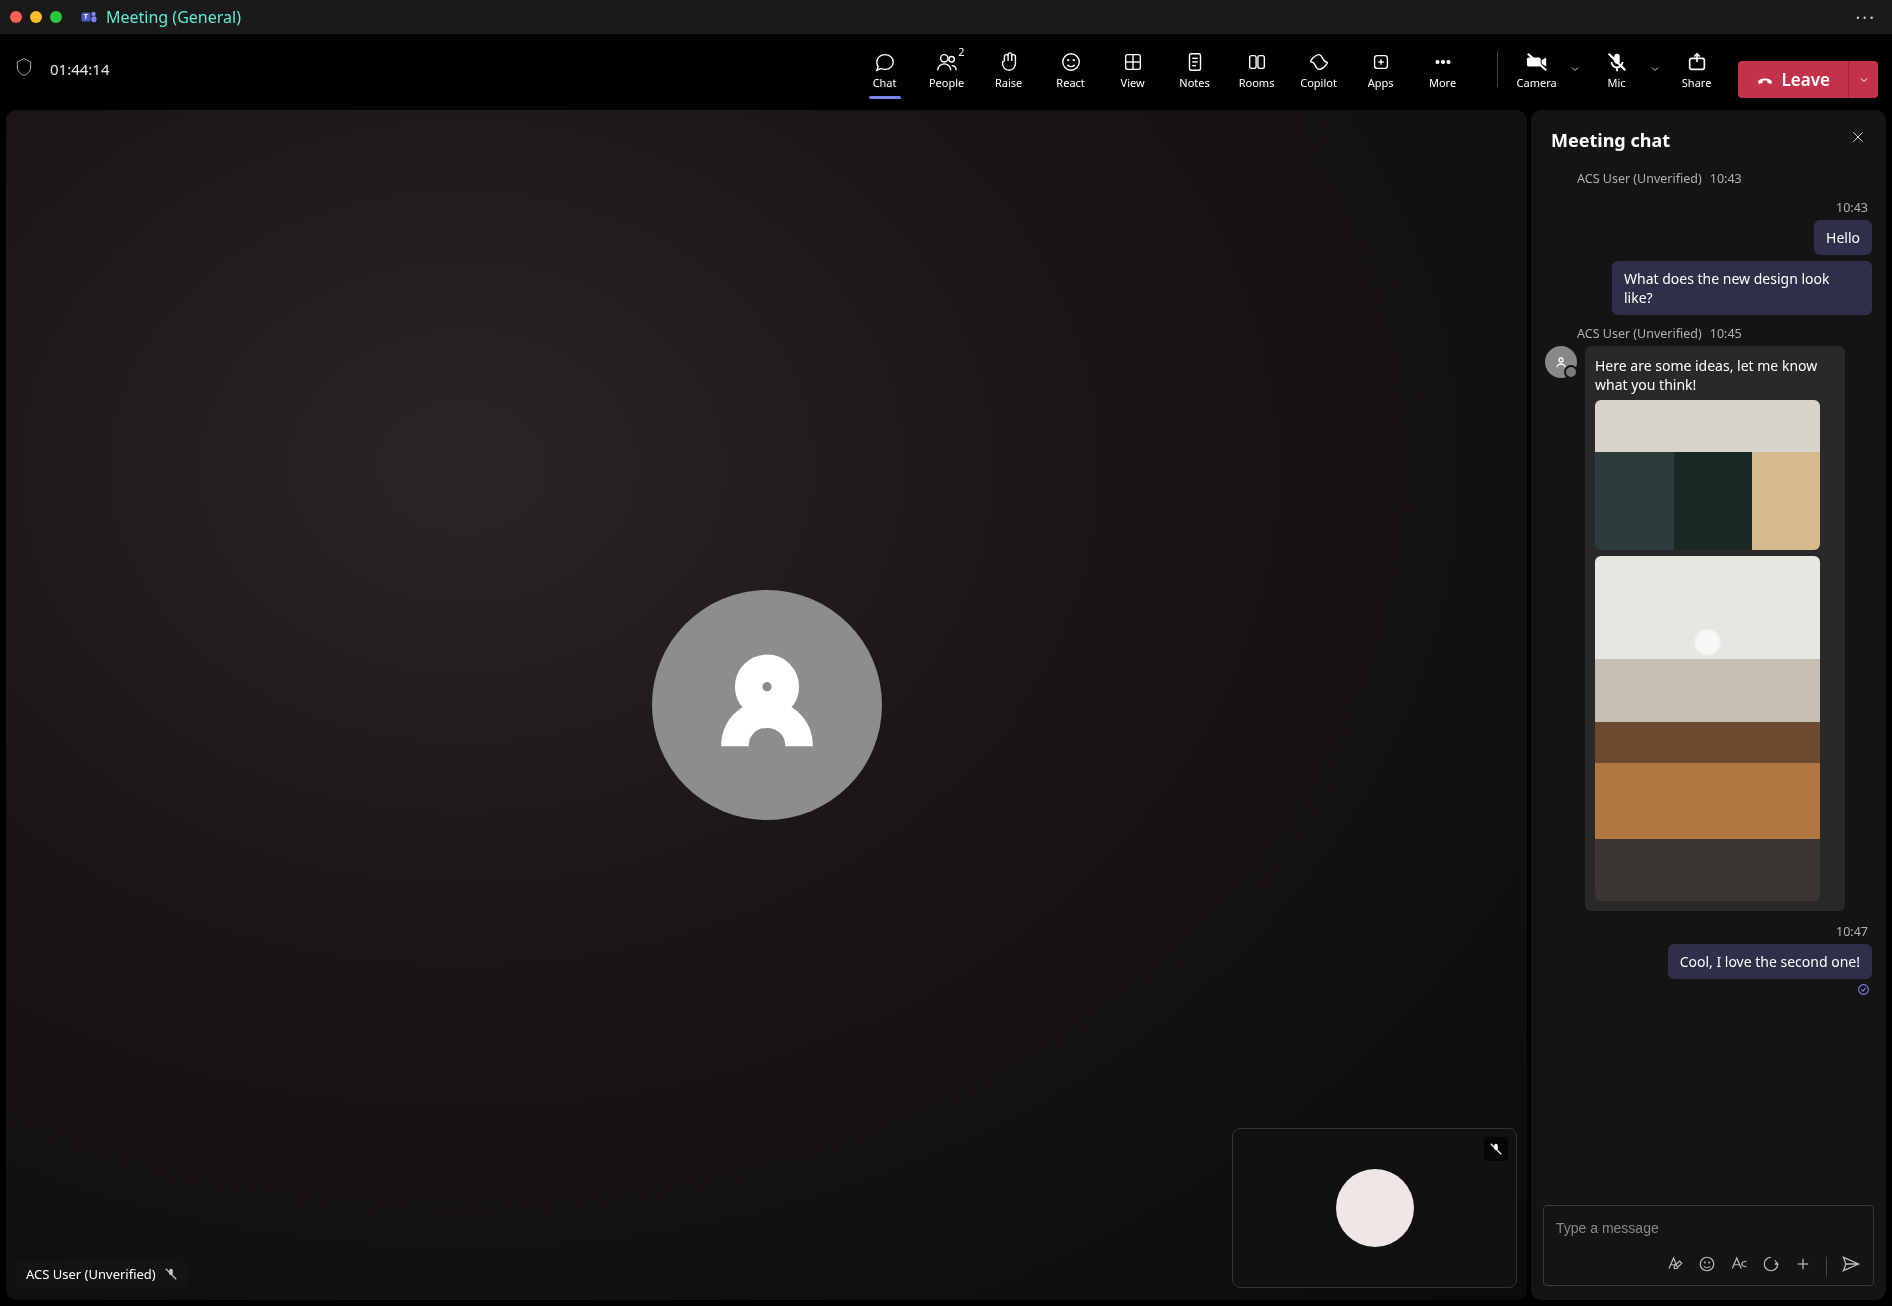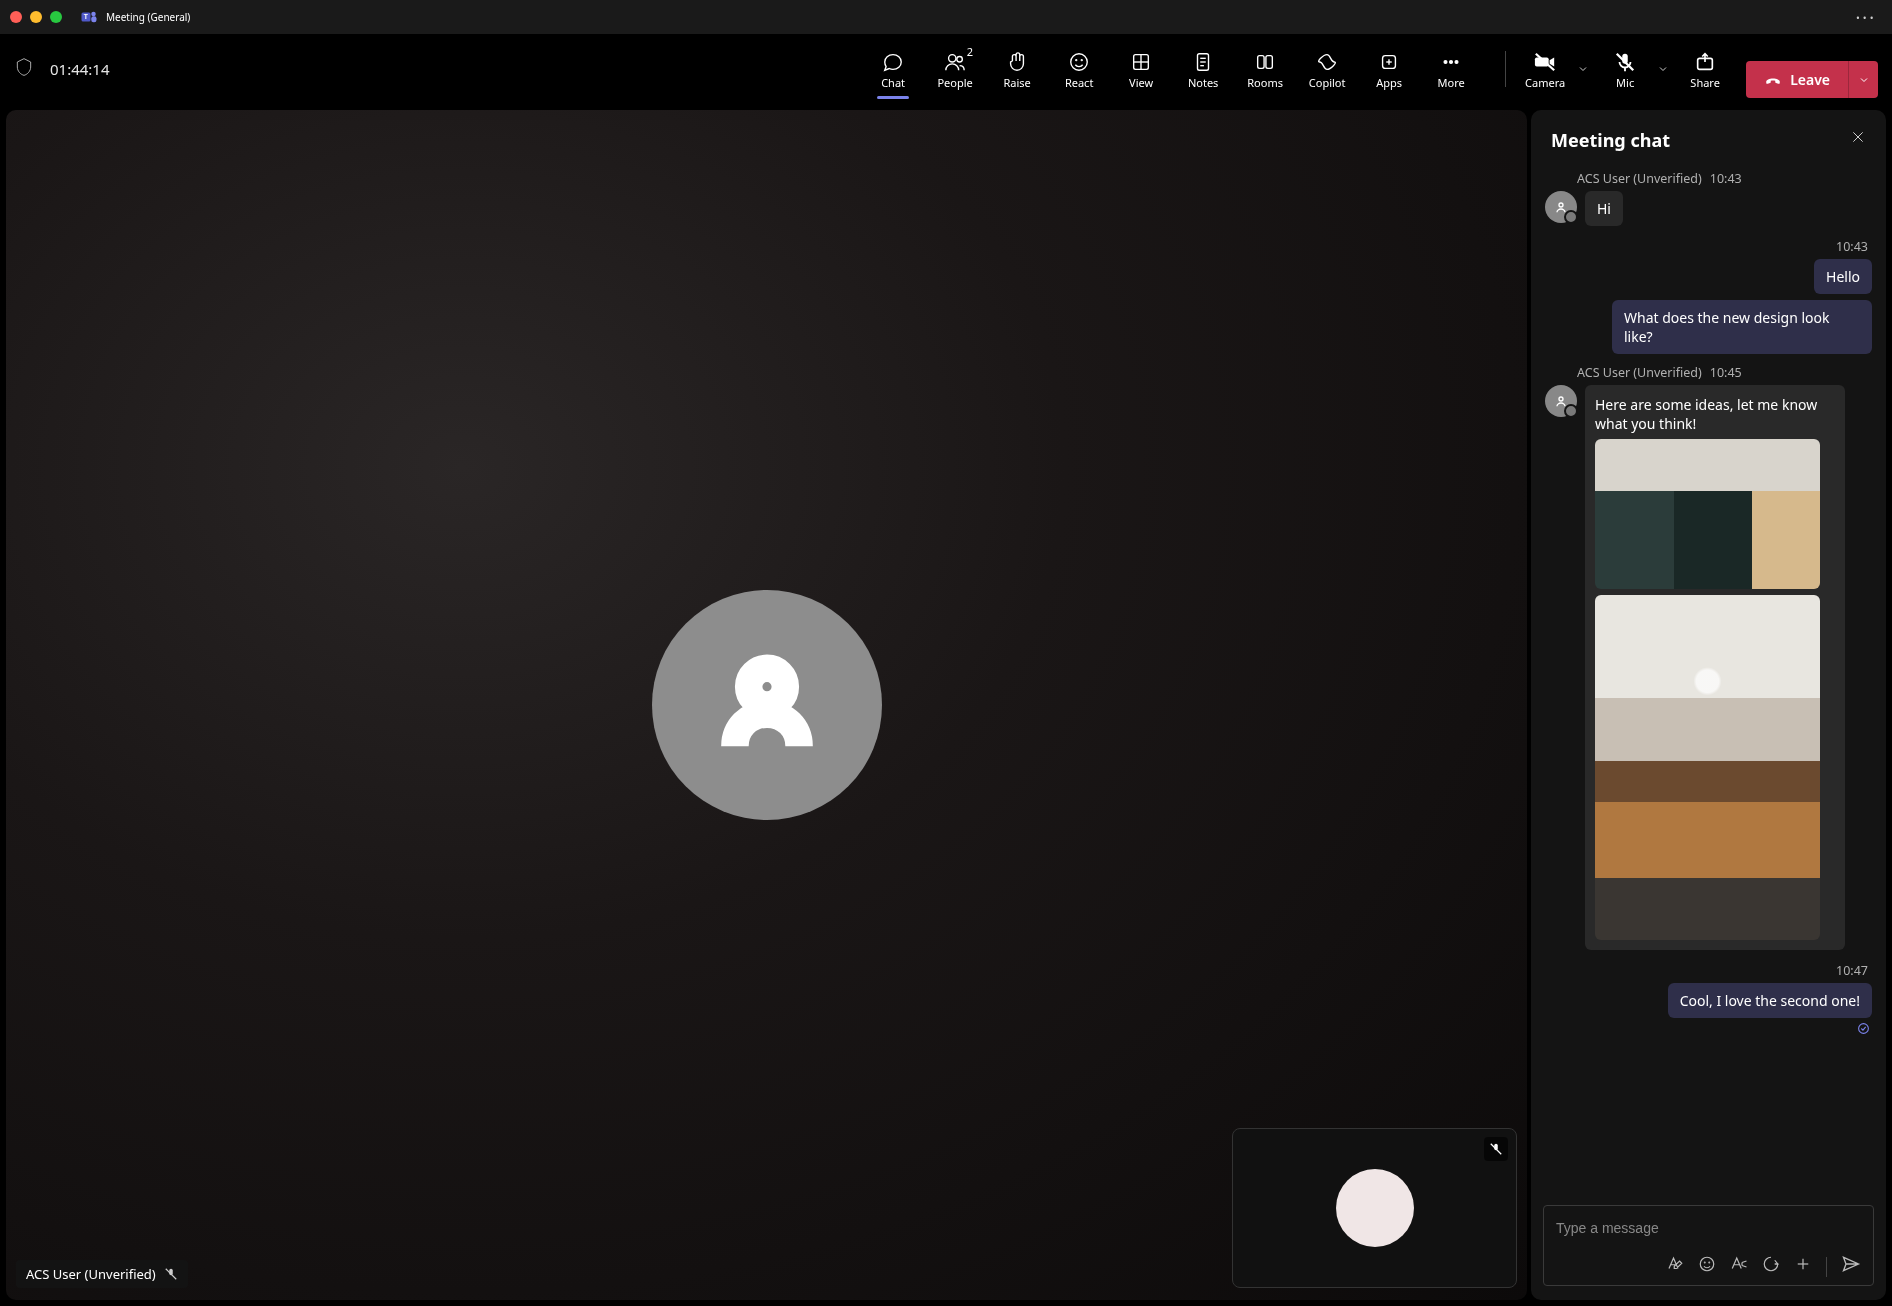--- a/index.html
+++ b/index.html
@@ -23,21 +23,21 @@
   .traffic-lights { display: flex; gap: 8px; margin-right: 18px; }
   .traffic-lights .dot { width: 12px; height: 12px; border-radius: 50%; }
   .dot.red { background: #ff5f57; }
   .dot.yellow { background: #febc2e; }
   .dot.green { background: #28c840; }
   .app-icon {
     width: 18px; height: 18px; margin-right: 8px;
     display: flex; align-items: center; justify-content: center;
   }
   .app-icon svg { width: 18px; height: 18px; }
-  .window-title { font-size: 10px; color: #ffffff; }
+  .window-title { font-size: 16px; color: #5eead4; }
   .titlebar-spacer { flex: 1; }
   .titlebar-more { color: #ccc; font-size: 18px; letter-spacing: 2px; padding: 0 6px; cursor: pointer; }
 
   
   .toolbar {
     height: 70px;
     background: #000;
     display: flex;
     align-items: center;
     padding: 0 14px;
@@ -91,21 +91,21 @@
     cursor: pointer; border-radius: 4px;
   }
   .chevron-btn svg { width: 12px; height: 12px; stroke: #ccc; fill: none; stroke-width: 2; }
 
   .leave-group { display: flex; margin-left: 10px; }
   .leave-btn {
     background: #c4314b; color: #fff;
     display: flex; align-items: center; gap: 8px;
     padding: 0 18px; height: 37px;
     border-radius: 4px 0 0 4px;
-    font-size: 14px; font-weight: 600; cursor: pointer;
+    font-size: 17px; font-weight: 600; cursor: pointer;
   }
   .leave-btn svg { width: 18px; height: 18px; fill: #fff; }
   .leave-chevron {
     background: #c4314b; width: 30px; height: 37px;
     border-radius: 0 4px 4px 0;
     display: flex; align-items: center; justify-content: center;
     border-left: 1px solid rgba(0,0,0,0.2); cursor: pointer;
   }
   .leave-chevron svg { width: 12px; height: 12px; stroke: #fff; fill: none; stroke-width: 2; }
 
@@ -492,29 +492,20 @@
           </svg>
       </div>
     </div>
 
     <div class="chat-body">
 
       <div class="msg-group">
         <div class="msg-header">
           <span>ACS User (Unverified)</span>
           <span>10:43</span>
-        </div>
-        <div class="msg-row">
-          <div class="msg-avatar">
-              <svg viewBox="0 0 24 24">
-                <circle cx="12" cy="9" r="3"></circle>
-                <path d="M6 20c0-3 3-5 6-5s6 2 6 5"></path>
-              </svg>
-            </div>
-          <div class="bubble-in">Hi</div>
         </div>
       </div>
 
       <div class="mine">
         <div class="mine-time">10:43</div>
         <div class="bubble-out" style="margin-bottom:6px">Hello</div>
         <div class="bubble-out">What does the new design look like?</div>
       </div>
 
       <div class="msg-group">

